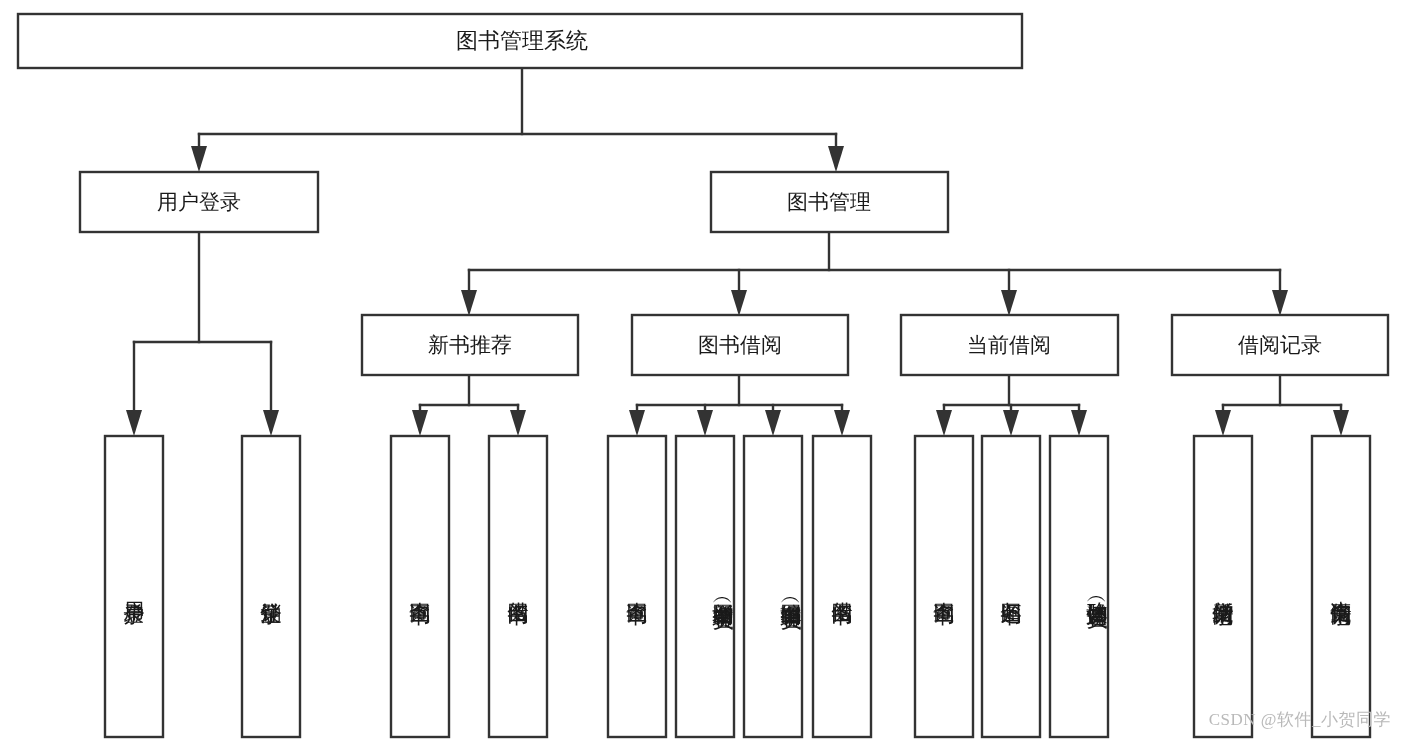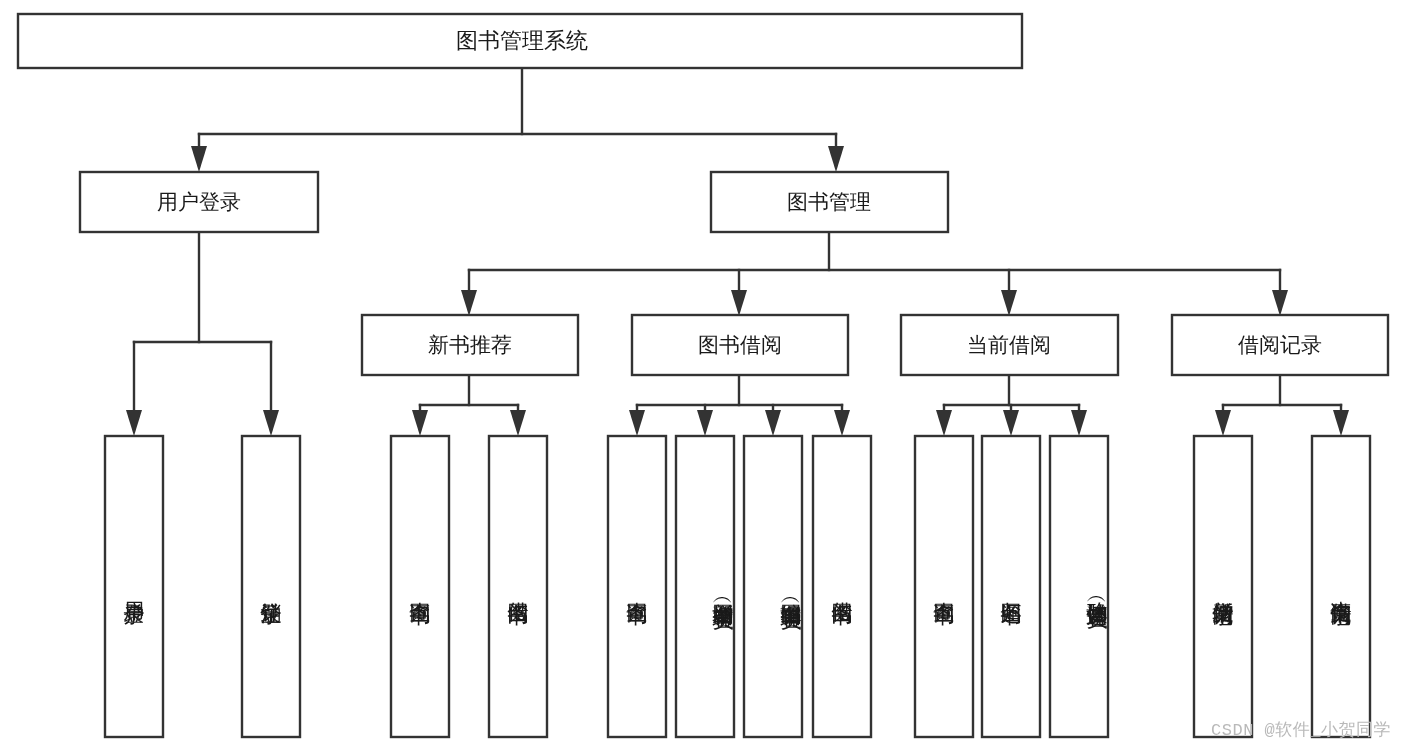--- a/index.html
+++ b/index.html
@@ -63,22 +63,22 @@
     font-size: 21px;
     line-height: 1.04;
     letter-spacing: 1px;
     color: #1a1a1a;
     white-space: nowrap;
     pointer-events: none;
   }
   .watermark {
     position: absolute;
     right: 14px;
-    bottom: 6px;
-    font-family: Liberation Mono, monospace;
+    bottom: 16px;
+    font-family: Liberation Serif, serif;
     font-size: 17px;
     color: #b9b9b9;
     letter-spacing: 0.5px;
     white-space: nowrap;
   }
 </style>
 </head>
 <body>
 
 <div id="diagram-root">

